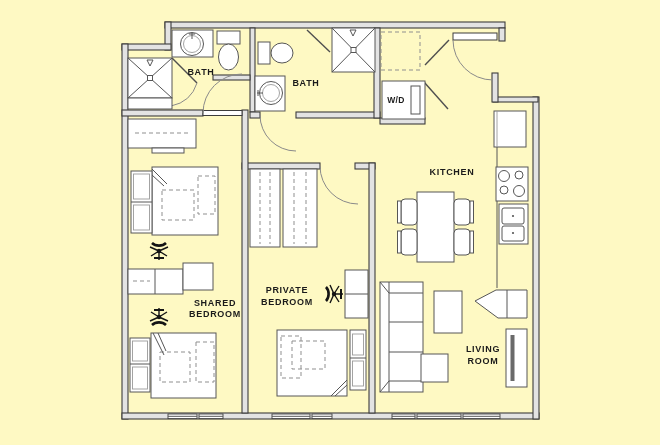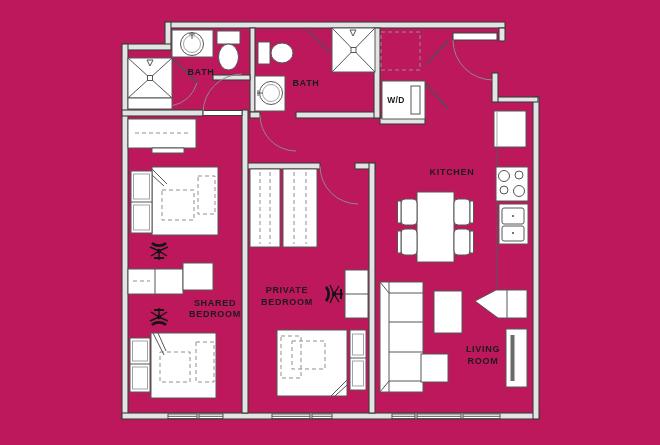--- a/index.html
+++ b/index.html
@@ -1,16 +1,16 @@
 <!DOCTYPE html>
 <html><head>
 <meta charset="utf-8">
 <style>
   html,body{margin:0;padding:0;background:#ffffff;}
-  .stage{position:relative;width:660px;height:445px;background:#be185d;overflow:hidden;
+  .stage{position:relative;width:660px;height:445px;background:#fef9c3;overflow:hidden;
          font-family:"Liberation Sans",sans-serif;}
   svg{position:absolute;left:0;top:0;}
   
   .w{fill:#e3e3e3;stroke:#3d3d3d;stroke-width:1.1;}
   
   .f{fill:#ffffff;stroke:#565656;stroke-width:1;}
   .f2{fill:none;stroke:#565656;stroke-width:1;}
   .lt{fill:none;stroke:#9a9a9a;stroke-width:0.9;}
   .dash{fill:none;stroke:#8f8f8f;stroke-width:1;stroke-dasharray:4 3;}
   .arc{fill:none;stroke:#8a8a8a;stroke-width:1;}

